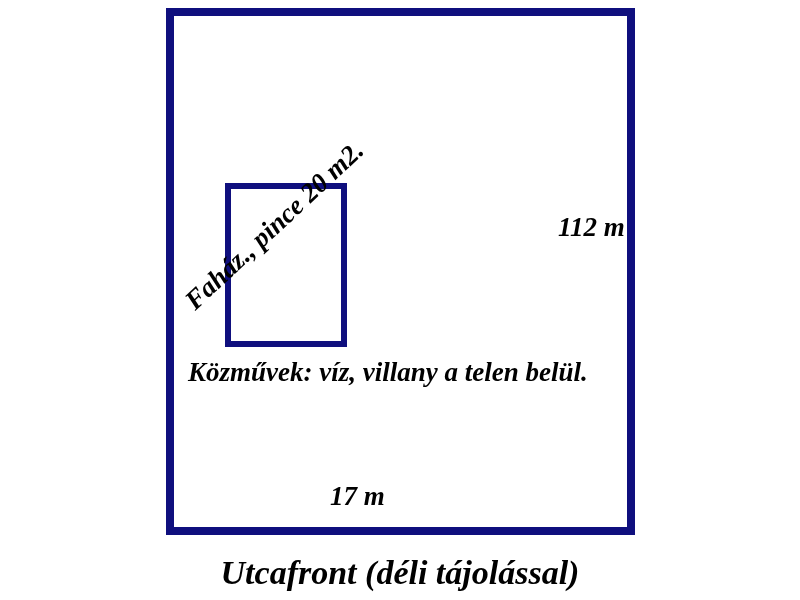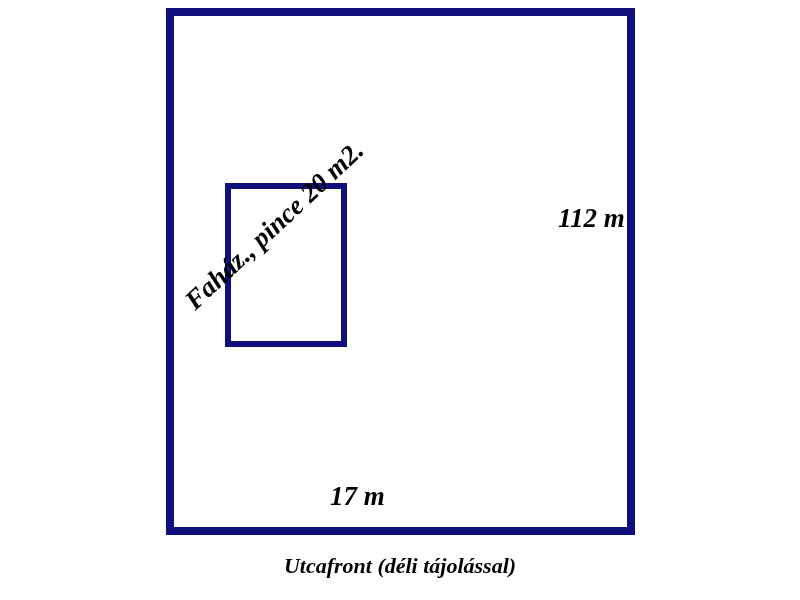--- a/index.html
+++ b/index.html
@@ -45,49 +45,50 @@
     color: var(--ink, #000000);
   }
   .building-label {
     left: 200px;
     top: 285px;
     transform: rotate(-43deg);
     transform-origin: left bottom;
   }
   .side-length-label {
     left: 558px;
-    top: 203px;
+    top: 212px;
   }
   .utilities-note {
     left: 188px;
     top: 357px;
   }
   .front-length-label {
     left: 330px;
     top: 481px;
     text-align: right;
   }
   .street-front-caption {
     left: 50%;
     top: 553px;
     transform: translateX(-50%);
-    font-size: 22px;
+    font-size: 34px;
   }
 </style>
 </head>
 <body>
 
 <div class="canvas" style="--bg: #ffffff; --outline: #0f0f7e; --ink: #000000;">
 
   <div class="rect plot-boundary"></div>
 
   <div class="rect building-outline"></div>
 
   <div class="lbl building-label">Faház., pince 20 m2.</div>
 
   <div class="lbl side-length-label">112 m</div>
 
+  <div class="lbl utilities-note">Közművek: víz, villany a telen belül.</div>
 
   <div class="lbl front-length-label">17 m</div>
 
   <div class="lbl street-front-caption">Utcafront (déli tájolással)</div>
 
 </div>
 
 </body></html>

